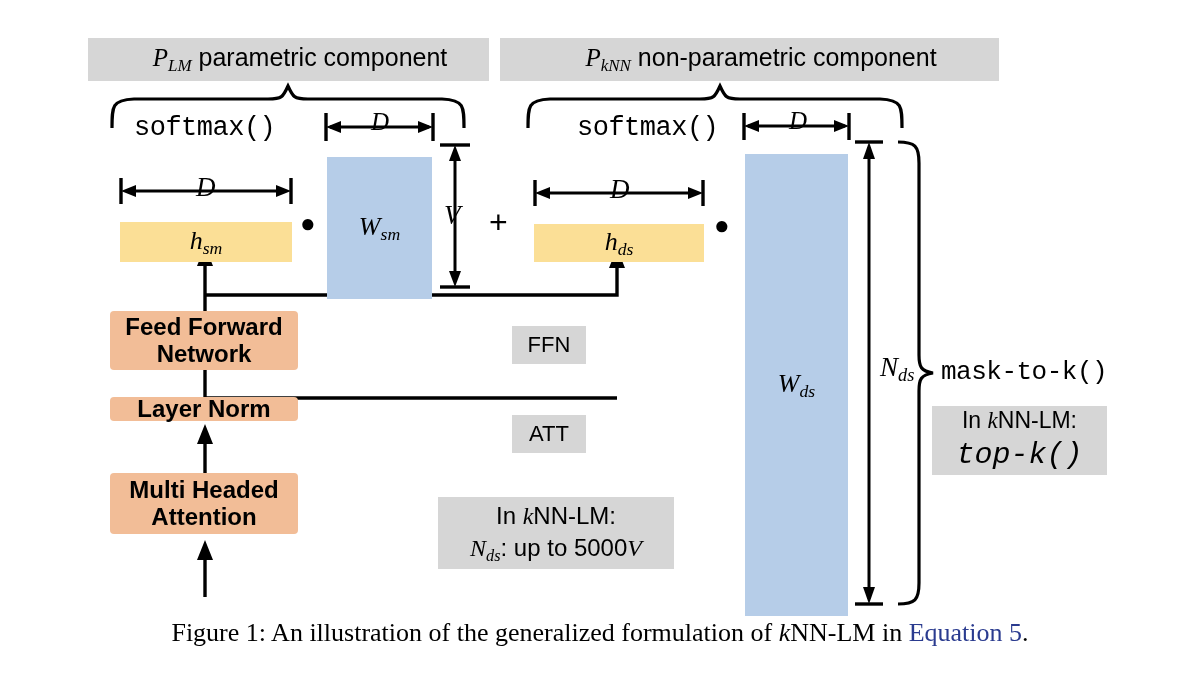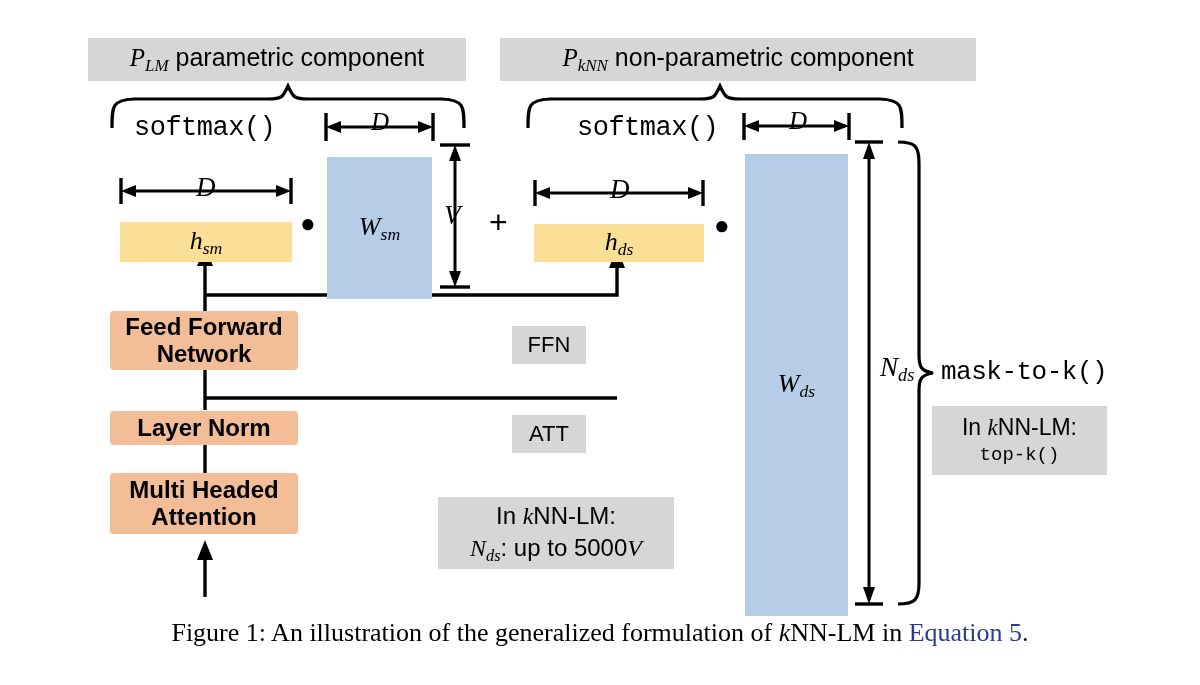--- a/index.html
+++ b/index.html
@@ -22,20 +22,21 @@
 
   
   .grey-label {
     background: #d6d6d6;
     display: flex;
     align-items: center;
     justify-content: center;
     text-align: center;
     line-height: 1.18;
     white-space: nowrap;
+    padding-left: 23px;
   }
   .hdr-label { font-size: 25px; }
 
   
   .tag {
     background: #d6d6d6;
     display: flex;
     align-items: center;
     justify-content: center;
     font-size: 22px;
@@ -255,21 +256,21 @@
 
   <div class="abs" style="left:714px; top:212px; font-size:26px; line-height:1;">●</div>
 
   <div class="abs orange-block" style="left:110px; top:311px; width:188px; height:59px;">
     <div>
       <div>Feed Forward</div>
       <div>Network</div>
     </div>
   </div>
 
-  <div class="abs orange-block" style="left:110px; top:411px; width:188px; height:34px;">
+  <div class="abs orange-block" style="left:110px; top:397px; width:188px; height:24px;">
     <div>Layer Norm</div>
   </div>
 
   <div class="abs orange-block" style="left:110px; top:473px; width:188px; height:61px;">
     <div>
       <div>Multi Headed</div>
       <div>Attention</div>
     </div>
   </div>
 
@@ -285,20 +286,20 @@
       <span class="mathit">N</span><span class="mathsub">ds</span><span>: up to 5000</span><span class="mathit">V</span>
     </div>
   </div>
 
   <div class="abs mono" style="left:941px; top:357px; font-size:26px; letter-spacing:-0.5px;">mask-to-k()</div>
 
   <div class="abs note" style="left:932px; top:406px; width:175px; height:69px; font-size:23px;">
     <div class="plain-text">
       <span>In </span><span class="mathit">k</span><span>NN-LM:</span>
     </div>
-    <div class="plain-text mono" style="font-size:19px;">top-k()</div>
+    <div class="plain-text mono" style="font-size:30px;font-style:italic;">top-k()</div>
   </div>
 
   <div class="abs caption" style="left:0; top:618px;">
     <span>Figure 1: An illustration of the generalized formulation of </span><span class="mathit">k</span><span>NN-LM in </span><span class="link">Equation 5</span><span>.</span>
   </div>
 
 </div>
 
 </body></html>

